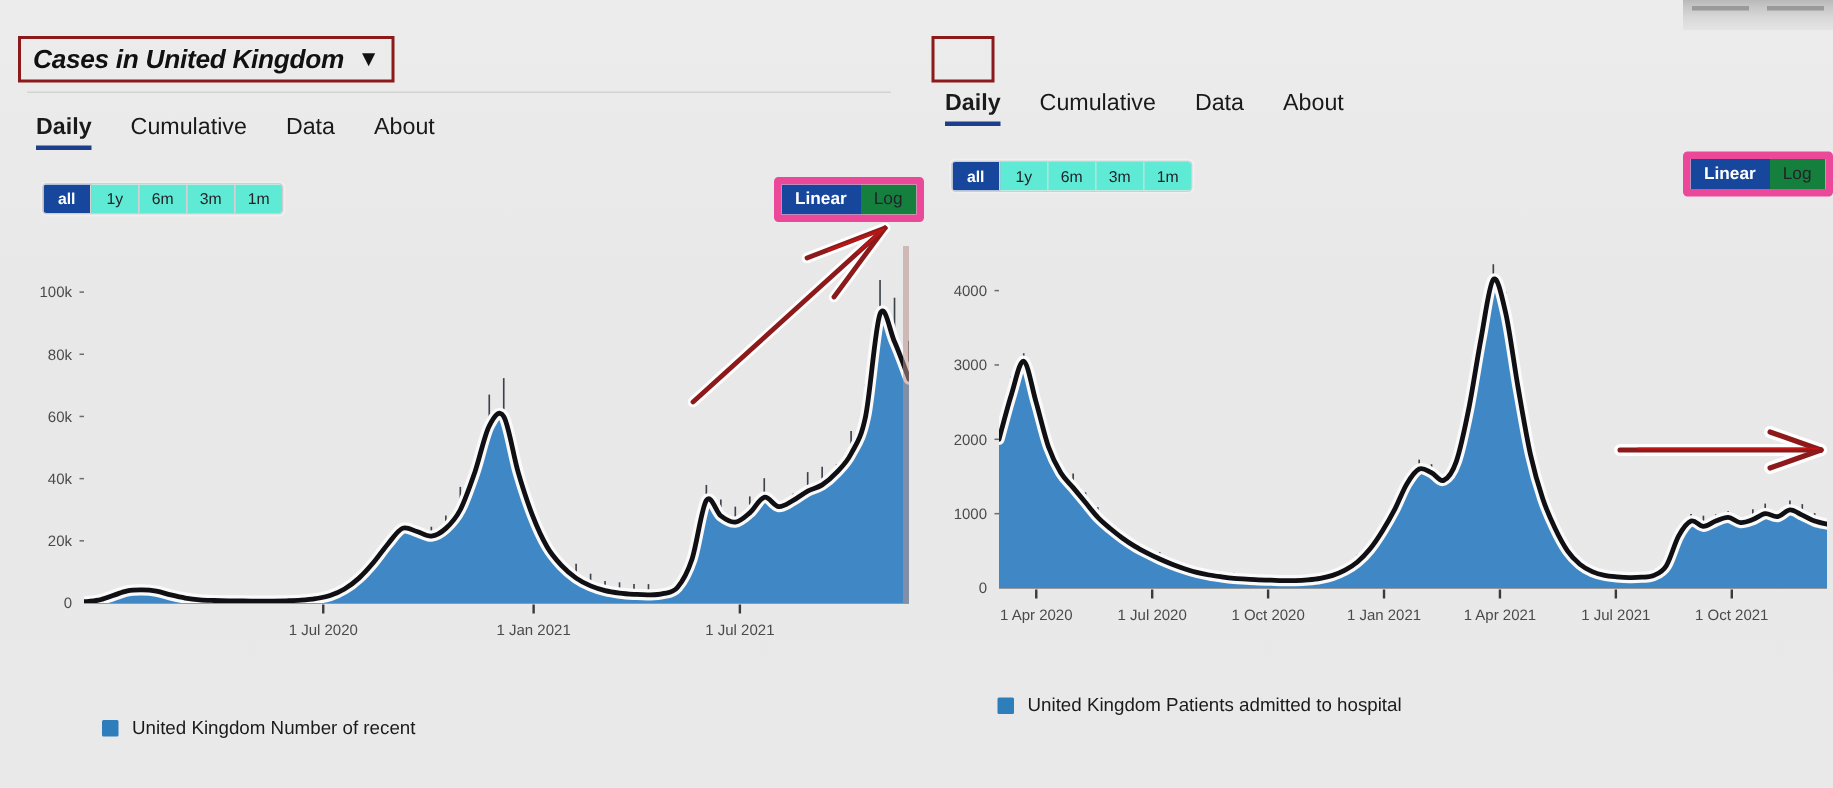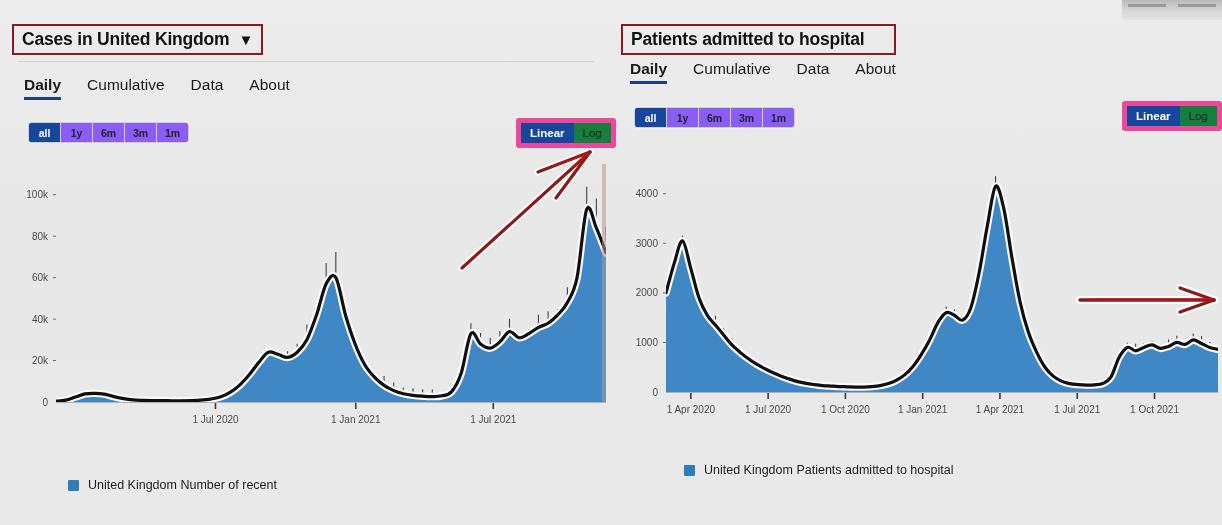--- a/index.html
+++ b/index.html
@@ -127,22 +127,21 @@
   }
   .range-btn {
     font-size: 10.5px;
     color: #20232a;
     padding: 0 6px;
     display: flex;
     align-items: center;
     justify-content: center;
     border-right: 1px solid #d3d3d3;
     min-width: 19px;
-    background: #8b5cf6;
-    font-weight: bold;
+    background: #5eead4;
   }
   .range-btn:last-child { border-right: none; }
   .range-btn.selected {
     background: #16479c;
     color: #ffffff;
     font-weight: bold;
   }
 
   
   .scale-group {
@@ -210,21 +209,21 @@
 </style>
 </head>
 <body>
 
 <div id="page">
 
   <div class="top-grey-band"></div>
 
   <div class="panel panel-left">
 
-    <div class="title-box" style="left:12px; top:24px; height:31px;">
+    <div class="title-box" style="left:12px; top:24px; height:31px;font-style:italic;">
       <span class="title-text">Cases in United Kingdom</span>
       <span class="title-caret">▼</span>
     </div>
 
     <div class="hr-line" style="left:18px; top:61px; width:576px;"></div>
 
     <div class="tabs" style="left:24px; top:76px;">
       <div class="tab active"><span>Daily</span></div>
       <div class="tab"><span>Cumulative</span></div>
       <div class="tab"><span>Data</span></div>
@@ -355,21 +354,20 @@
       <g stroke="#d11414" stroke-width="1.3" fill="none" stroke-linecap="round" opacity="0.75">
         <line x1="120" y1="28" x2="137" y2="13"></line>
         <line x1="137" y1="13" x2="100" y2="27"></line>
       </g>
     </svg>
   </div>
 
   <div class="panel panel-right">
 
     <div class="title-box" style="left:9px; top:24px; height:31px;">
-      <span class="title-text">Patients admitted to hospital</span>
       <span class="title-spacer"></span>
     </div>
 
     <div class="tabs" style="left:18px; top:60px;">
       <div class="tab active"><span>Daily</span></div>
       <div class="tab"><span>Cumulative</span></div>
       <div class="tab"><span>Data</span></div>
       <div class="tab"><span>About</span></div>
     </div>
 
@@ -508,21 +506,21 @@
                 <line x1="597.7611940298507" y1="197.3913043478261" x2="597.7611940298507" y2="192.07313469955076" stroke="#20252e" stroke-width="1.1" opacity="0.85"></line>
                 <line x1="606" y1="199.37391304347827" x2="606" y2="197.28409450879514" stroke="#20252e" stroke-width="1.1" opacity="0.85"></line>
               </g>
               <path d="M 54.00 142.87 C 55.37 137.91, 59.49 121.80, 62.24 113.13 C 64.99 104.46, 67.73 90.00, 70.48 90.83 C 73.22 91.65, 75.97 108.59, 78.72 118.09 C 81.46 127.59, 84.21 139.98, 86.96 147.83 C 89.70 155.67, 92.45 160.63, 95.19 165.17 C 97.94 169.72, 100.69 171.78, 103.43 175.09 C 106.18 178.39, 108.93 181.70, 111.67 185.00 C 114.42 188.30, 117.16 192.02, 119.91 194.91 C 122.66 197.80, 125.40 200.03, 128.15 202.35 C 130.90 204.66, 133.64 206.81, 136.39 208.79 C 139.13 210.77, 141.88 212.59, 144.63 214.24 C 147.37 215.90, 150.12 217.30, 152.87 218.70 C 155.61 220.11, 158.36 221.43, 161.10 222.67 C 163.85 223.91, 166.60 225.07, 169.34 226.14 C 172.09 227.21, 174.84 228.20, 177.58 229.11 C 180.33 230.02, 183.07 230.89, 185.82 231.59 C 188.57 232.29, 191.31 232.83, 194.06 233.33 C 196.81 233.82, 199.55 234.19, 202.30 234.57 C 205.04 234.94, 207.79 235.31, 210.54 235.56 C 213.28 235.80, 216.03 235.89, 218.78 236.05 C 221.52 236.22, 224.27 236.42, 227.01 236.55 C 229.76 236.67, 232.51 236.71, 235.25 236.80 C 238.00 236.88, 240.75 237.00, 243.49 237.04 C 246.24 237.08, 248.99 237.13, 251.73 237.04 C 254.48 236.96, 257.22 236.80, 259.97 236.55 C 262.72 236.30, 265.46 236.05, 268.21 235.56 C 270.96 235.06, 273.70 234.48, 276.45 233.57 C 279.19 232.67, 281.94 231.59, 284.69 230.10 C 287.43 228.62, 290.18 226.97, 292.93 224.65 C 295.67 222.34, 298.42 219.61, 301.16 216.23 C 303.91 212.84, 306.66 208.71, 309.40 204.33 C 312.15 199.95, 314.90 195.24, 317.64 189.96 C 320.39 184.67, 323.13 177.15, 325.88 172.61 C 328.63 168.07, 331.37 163.93, 334.12 162.70 C 336.87 161.46, 339.61 163.93, 342.36 165.17 C 345.10 166.41, 347.85 171.37, 350.60 170.13 C 353.34 168.89, 356.09 165.59, 358.84 157.74 C 361.58 149.89, 364.33 136.67, 367.07 123.04 C 369.82 109.41, 372.57 90.41, 375.31 75.96 C 378.06 61.50, 380.81 39.20, 383.55 36.30 C 386.30 33.41, 389.04 46.63, 391.79 58.61 C 394.54 70.59, 397.28 92.48, 400.03 108.17 C 402.78 123.87, 405.52 140.39, 408.27 152.78 C 411.01 165.17, 413.76 174.26, 416.51 182.52 C 419.25 190.78, 422.00 196.57, 424.75 202.35 C 427.49 208.13, 430.24 213.25, 432.99 217.22 C 435.73 221.18, 438.48 223.83, 441.22 226.14 C 443.97 228.45, 446.72 229.86, 449.46 231.10 C 452.21 232.33, 454.96 233.00, 457.70 233.57 C 460.45 234.15, 463.19 234.32, 465.94 234.57 C 468.69 234.81, 471.43 235.02, 474.18 235.06 C 476.93 235.10, 479.67 235.06, 482.42 234.81 C 485.16 234.57, 487.91 234.85, 490.66 233.57 C 493.40 232.29, 496.15 231.51, 498.90 227.13 C 501.64 222.75, 504.39 212.26, 507.13 207.30 C 509.88 202.35, 512.63 198.47, 515.37 197.39 C 518.12 196.32, 520.87 200.86, 523.61 200.86 C 526.36 200.86, 529.10 198.38, 531.85 197.39 C 534.60 196.40, 537.34 194.75, 540.09 194.91 C 542.84 195.08, 545.58 198.13, 548.33 198.38 C 551.07 198.63, 553.82 197.39, 556.57 196.40 C 559.31 195.41, 562.06 192.77, 564.81 192.43 C 567.55 192.10, 570.30 194.83, 573.04 194.42 C 575.79 194.00, 578.54 190.12, 581.28 189.96 C 584.03 189.79, 586.78 192.19, 589.52 193.43 C 592.27 194.67, 595.01 196.40, 597.76 197.39 C 600.51 198.38, 604.63 199.04, 606.00 199.37" fill="none" stroke="#fafafa" stroke-width="7.5" stroke-linejoin="round" stroke-linecap="round"></path>
               <path d="M 54.00 142.87 C 55.37 137.91, 59.49 121.80, 62.24 113.13 C 64.99 104.46, 67.73 90.00, 70.48 90.83 C 73.22 91.65, 75.97 108.59, 78.72 118.09 C 81.46 127.59, 84.21 139.98, 86.96 147.83 C 89.70 155.67, 92.45 160.63, 95.19 165.17 C 97.94 169.72, 100.69 171.78, 103.43 175.09 C 106.18 178.39, 108.93 181.70, 111.67 185.00 C 114.42 188.30, 117.16 192.02, 119.91 194.91 C 122.66 197.80, 125.40 200.03, 128.15 202.35 C 130.90 204.66, 133.64 206.81, 136.39 208.79 C 139.13 210.77, 141.88 212.59, 144.63 214.24 C 147.37 215.90, 150.12 217.30, 152.87 218.70 C 155.61 220.11, 158.36 221.43, 161.10 222.67 C 163.85 223.91, 166.60 225.07, 169.34 226.14 C 172.09 227.21, 174.84 228.20, 177.58 229.11 C 180.33 230.02, 183.07 230.89, 185.82 231.59 C 188.57 232.29, 191.31 232.83, 194.06 233.33 C 196.81 233.82, 199.55 234.19, 202.30 234.57 C 205.04 234.94, 207.79 235.31, 210.54 235.56 C 213.28 235.80, 216.03 235.89, 218.78 236.05 C 221.52 236.22, 224.27 236.42, 227.01 236.55 C 229.76 236.67, 232.51 236.71, 235.25 236.80 C 238.00 236.88, 240.75 237.00, 243.49 237.04 C 246.24 237.08, 248.99 237.13, 251.73 237.04 C 254.48 236.96, 257.22 236.80, 259.97 236.55 C 262.72 236.30, 265.46 236.05, 268.21 235.56 C 270.96 235.06, 273.70 234.48, 276.45 233.57 C 279.19 232.67, 281.94 231.59, 284.69 230.10 C 287.43 228.62, 290.18 226.97, 292.93 224.65 C 295.67 222.34, 298.42 219.61, 301.16 216.23 C 303.91 212.84, 306.66 208.71, 309.40 204.33 C 312.15 199.95, 314.90 195.24, 317.64 189.96 C 320.39 184.67, 323.13 177.15, 325.88 172.61 C 328.63 168.07, 331.37 163.93, 334.12 162.70 C 336.87 161.46, 339.61 163.93, 342.36 165.17 C 345.10 166.41, 347.85 171.37, 350.60 170.13 C 353.34 168.89, 356.09 165.59, 358.84 157.74 C 361.58 149.89, 364.33 136.67, 367.07 123.04 C 369.82 109.41, 372.57 90.41, 375.31 75.96 C 378.06 61.50, 380.81 39.20, 383.55 36.30 C 386.30 33.41, 389.04 46.63, 391.79 58.61 C 394.54 70.59, 397.28 92.48, 400.03 108.17 C 402.78 123.87, 405.52 140.39, 408.27 152.78 C 411.01 165.17, 413.76 174.26, 416.51 182.52 C 419.25 190.78, 422.00 196.57, 424.75 202.35 C 427.49 208.13, 430.24 213.25, 432.99 217.22 C 435.73 221.18, 438.48 223.83, 441.22 226.14 C 443.97 228.45, 446.72 229.86, 449.46 231.10 C 452.21 232.33, 454.96 233.00, 457.70 233.57 C 460.45 234.15, 463.19 234.32, 465.94 234.57 C 468.69 234.81, 471.43 235.02, 474.18 235.06 C 476.93 235.10, 479.67 235.06, 482.42 234.81 C 485.16 234.57, 487.91 234.85, 490.66 233.57 C 493.40 232.29, 496.15 231.51, 498.90 227.13 C 501.64 222.75, 504.39 212.26, 507.13 207.30 C 509.88 202.35, 512.63 198.47, 515.37 197.39 C 518.12 196.32, 520.87 200.86, 523.61 200.86 C 526.36 200.86, 529.10 198.38, 531.85 197.39 C 534.60 196.40, 537.34 194.75, 540.09 194.91 C 542.84 195.08, 545.58 198.13, 548.33 198.38 C 551.07 198.63, 553.82 197.39, 556.57 196.40 C 559.31 195.41, 562.06 192.77, 564.81 192.43 C 567.55 192.10, 570.30 194.83, 573.04 194.42 C 575.79 194.00, 578.54 190.12, 581.28 189.96 C 584.03 189.79, 586.78 192.19, 589.52 193.43 C 592.27 194.67, 595.01 196.40, 597.76 197.39 C 600.51 198.38, 604.63 199.04, 606.00 199.37" fill="none" stroke="#0f0f14" stroke-width="3.2" stroke-linejoin="round" stroke-linecap="round"></path>
             </g>
           </g>
       </svg>
     </div>
 
-    <div class="legend" style="left:72px; top:463px;">
+    <div class="legend" style="left:53px; top:463px;">
       <div class="legend-item">
         <span class="legend-swatch" style="background:#2e7ebb;"></span>
         <span class="legend-label">United Kingdom Patients admitted to hospital</span>
       </div>
     </div>
 
     <svg class="annot" style="left:460px; top:278px;" width="152" height="44" viewBox="0 0 152 44">
       <g stroke="#ffffff" stroke-width="8" fill="none" stroke-linecap="round">
         <line x1="8" y1="22" x2="142" y2="22"></line>
         <line x1="142" y1="22" x2="108" y2="10"></line>

